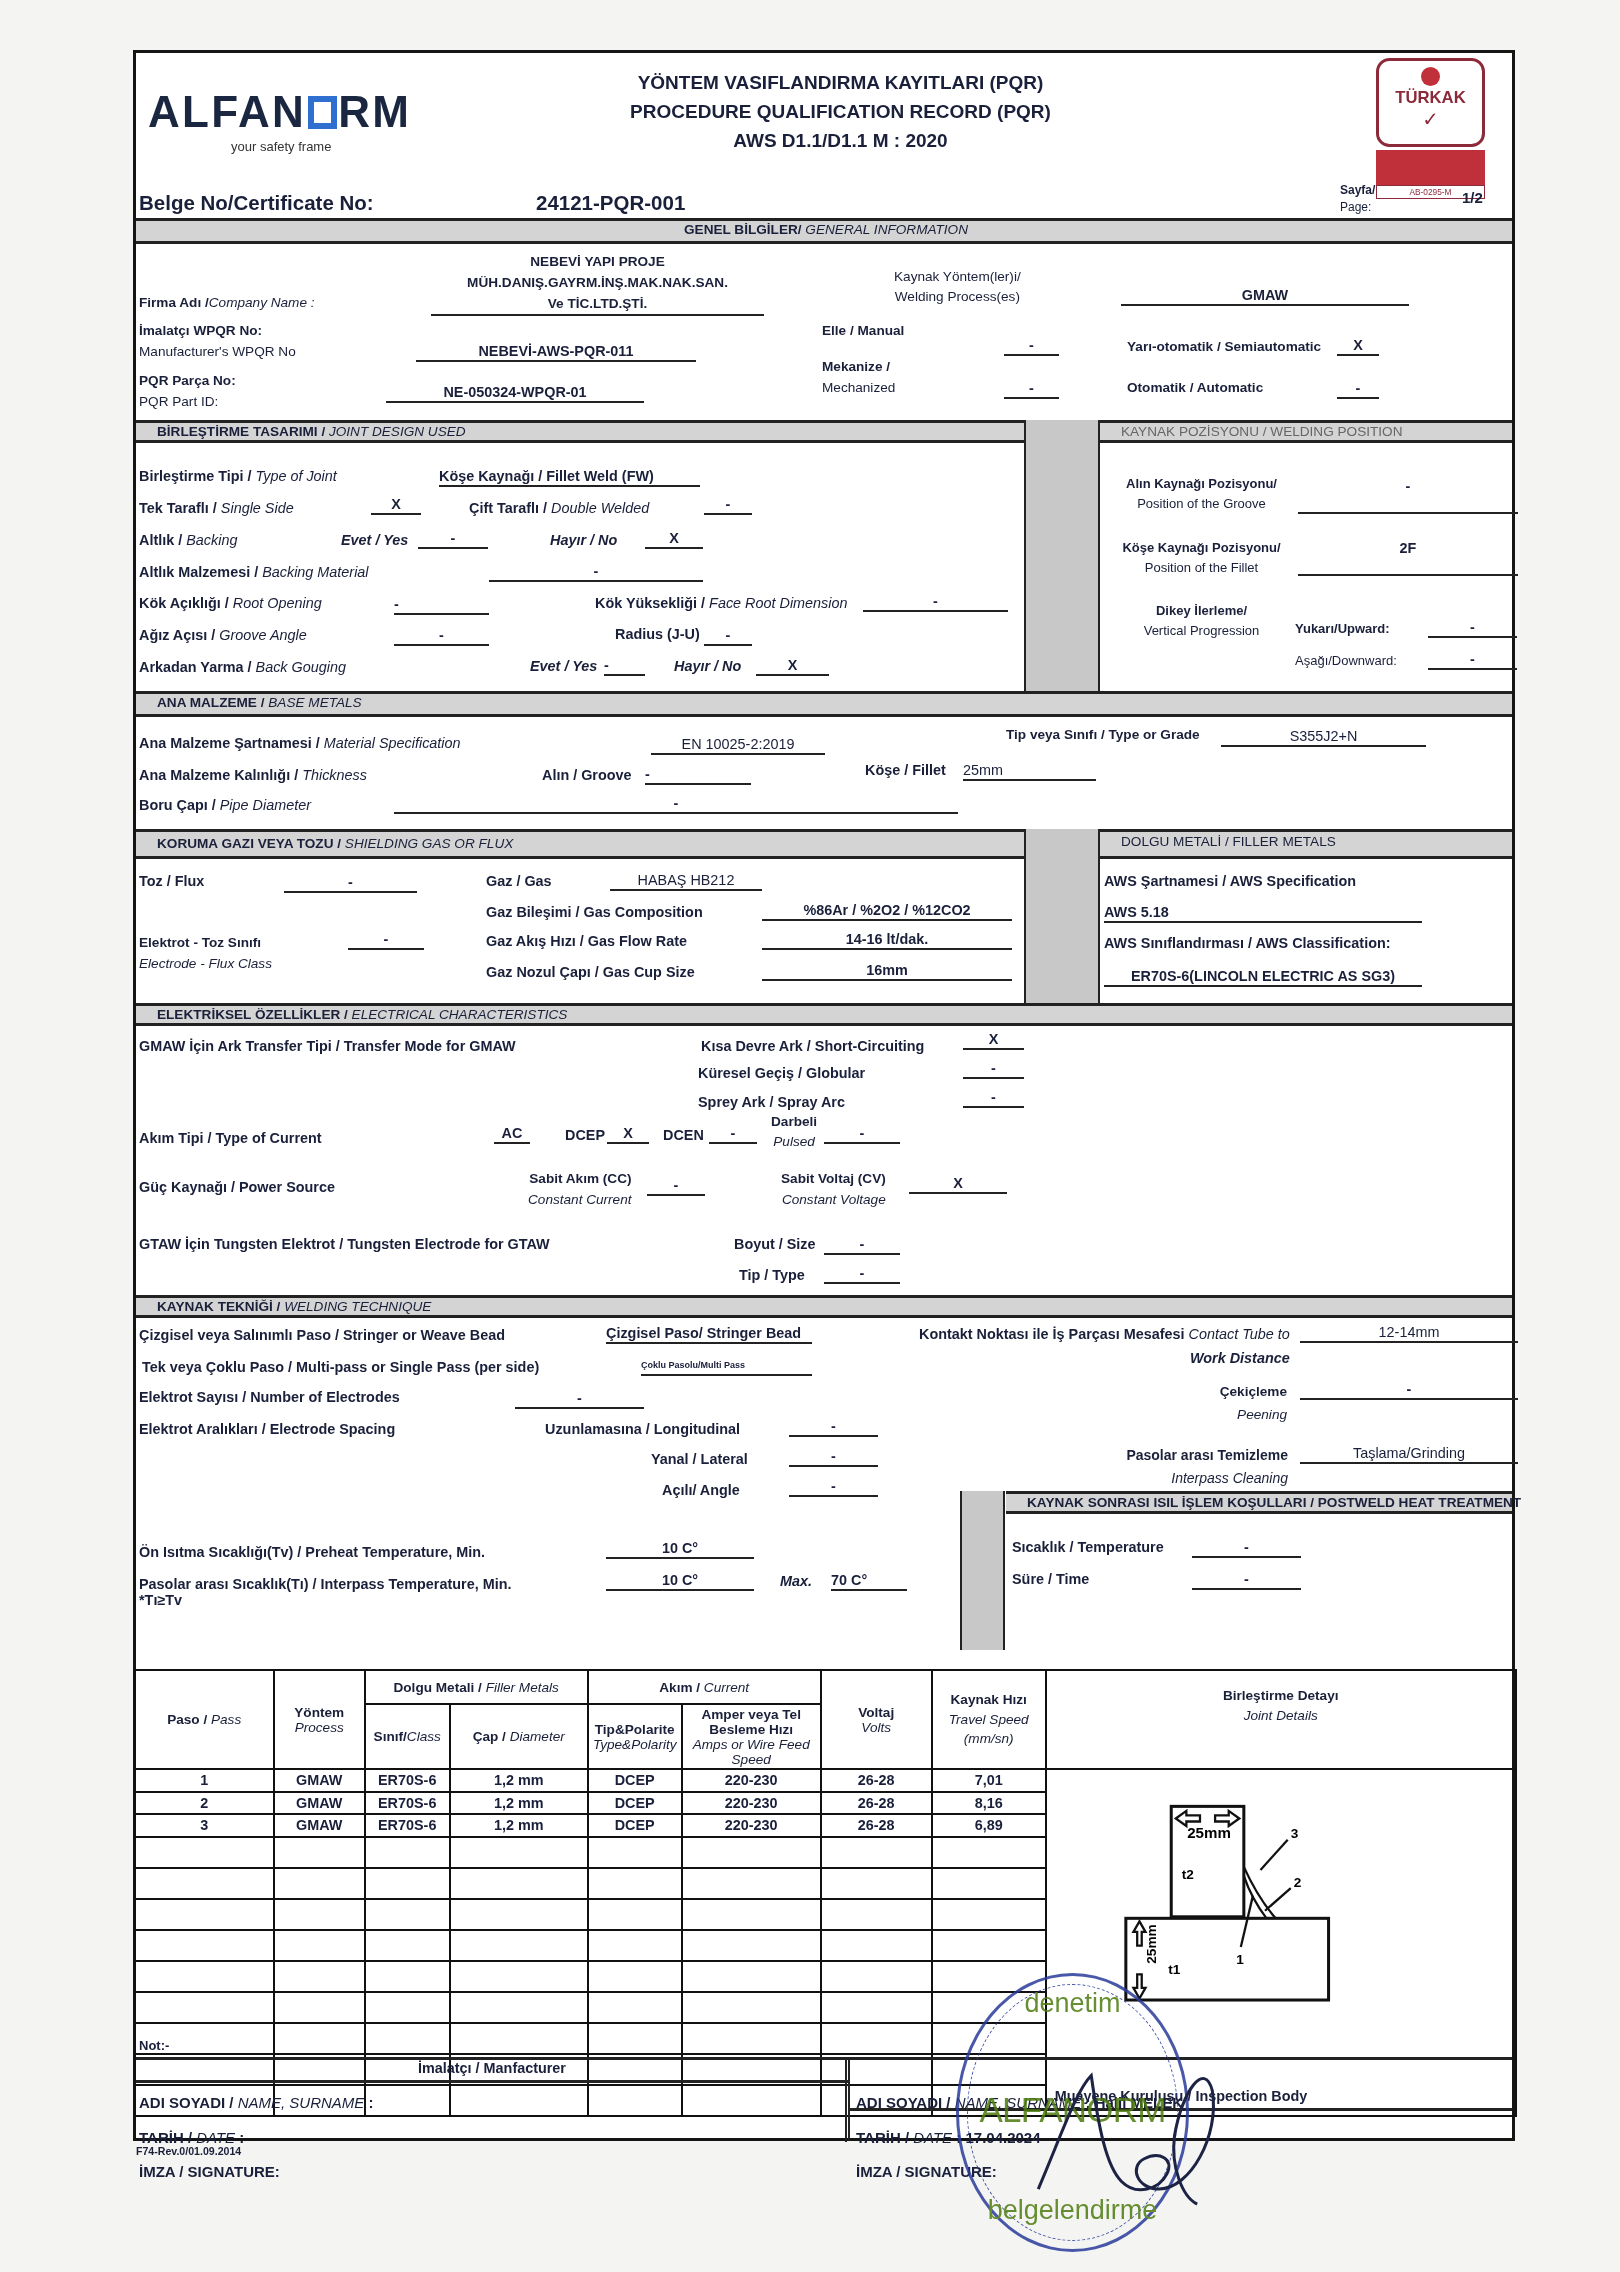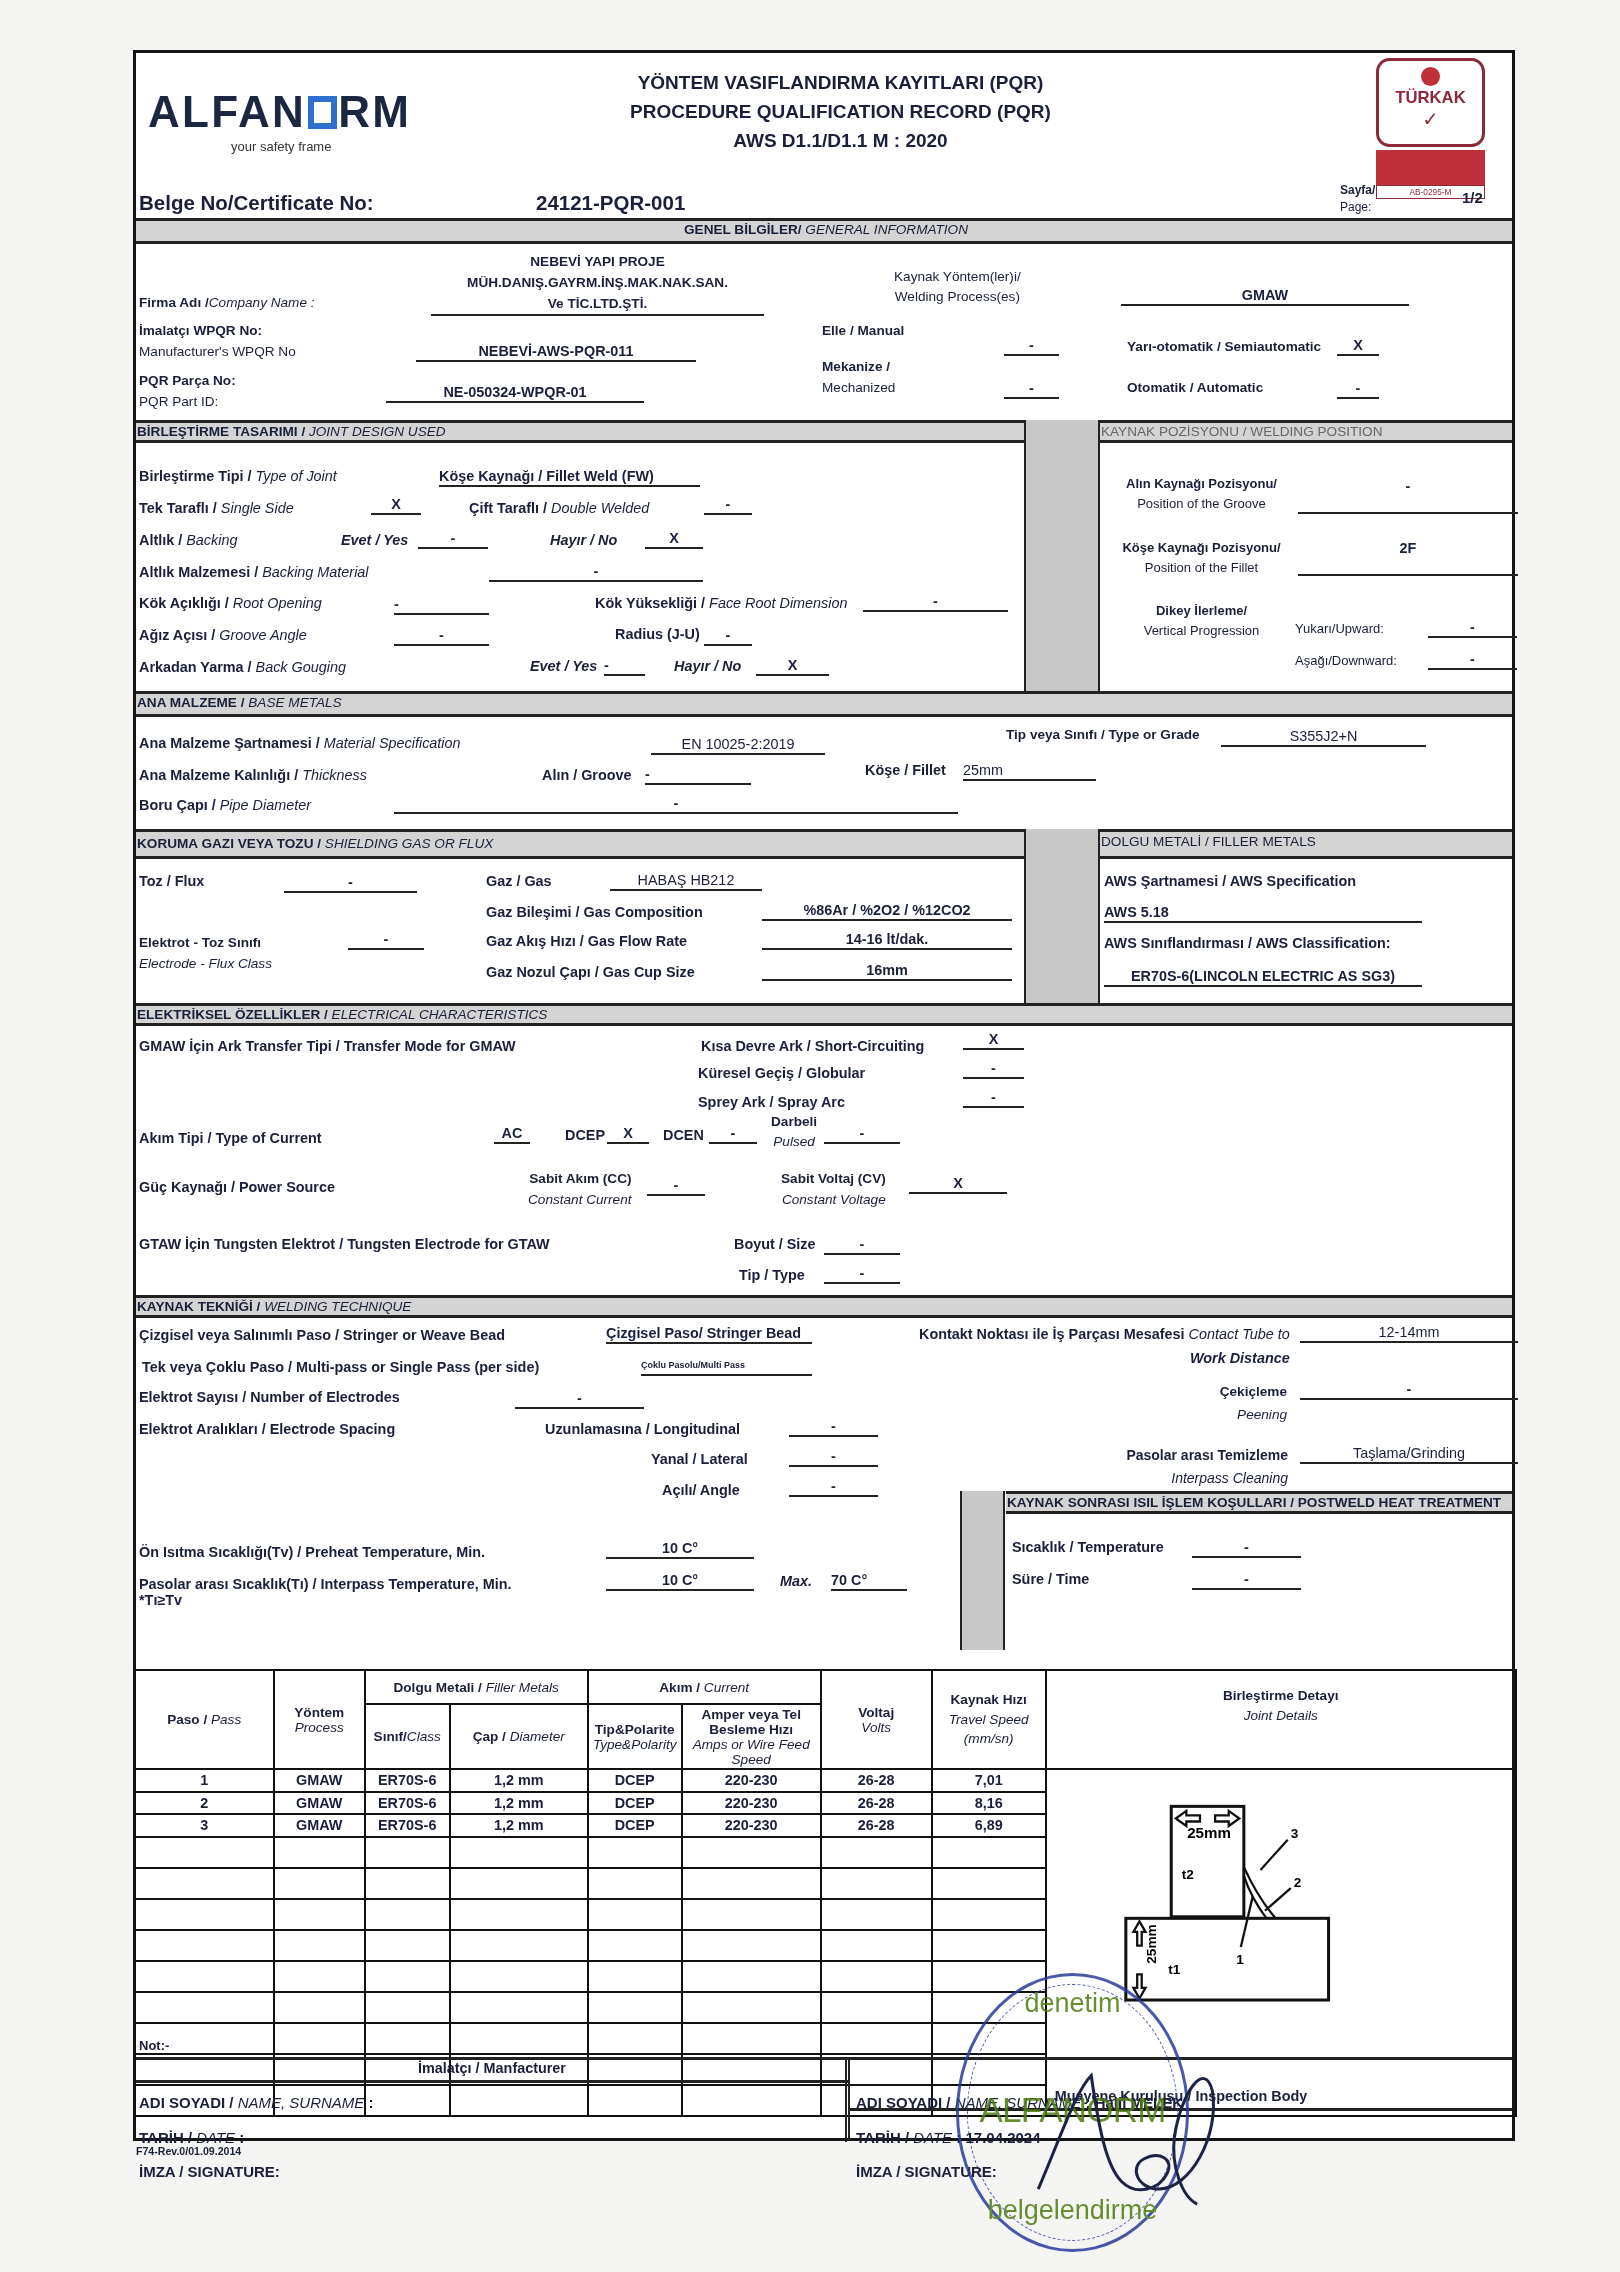--- a/index.html
+++ b/index.html
@@ -4,21 +4,21 @@
 <style>
   html,body{margin:0;padding:0;background:#f4f4f2;}
   body{width:1620px;height:2273px;position:relative;font-family:"Liberation Sans",sans-serif;color:#1a1f3a;overflow:hidden;}
   .page{position:absolute;left:133px;top:50px;width:1382px;height:2091px;border:3px solid #151515;background:#fff;box-sizing:border-box;}
   .abs{position:absolute;}
   .b{font-weight:bold;}
   .i{font-style:italic;font-weight:normal;}
   .lbl{font-size:14.4px;font-weight:bold;white-space:nowrap;}
   .lbl .i{font-weight:normal;}
   .val{font-size:14.4px;font-weight:bold;text-align:center;border-bottom:2.3px solid #222;white-space:nowrap;height:18px;line-height:18px;}
-  .sect{position:absolute;left:0;right:0;background:#d4d4d4;border-top:3px solid #222;border-bottom:3px solid #222;box-sizing:border-box;font-size:13.6px;font-weight:bold;padding-left:1px;line-height:18px;white-space:nowrap;}
+  .sect{position:absolute;left:0;right:0;background:#d4d4d4;border-top:3px solid #222;border-bottom:3px solid #222;box-sizing:border-box;font-size:13.6px;font-weight:bold;padding-left:21px;line-height:18px;white-space:nowrap;}
   .sect .i{font-weight:normal;font-style:italic;}
   .gray{position:absolute;background:#c8c8c8;border-left:2.3px solid #222;border-right:2.3px solid #222;box-sizing:border-box;}
   .vline{position:absolute;background:#222;width:2.3px;}
   .hline{position:absolute;background:#222;height:2.3px;}
   table.wp{border-collapse:collapse;position:absolute;}
   table.wp td{border:2.3px solid #111;text-align:center;font-size:14.4px;font-weight:bold;padding:0;height:20.5px;}
   table.wp th{border:2.3px solid #111;text-align:center;font-size:13.6px;font-weight:bold;padding:1.5px;}
   table.wp th .i{font-weight:normal;}
   .tiny{font-size:9.8px;}
   .stamp{position:absolute;border:3px solid #2a3b9a;border-radius:50%;color:#4d7c0f;}
@@ -150,21 +150,21 @@
   <div class="abs" style="left:982px;top:485px;width:167px;text-align:center;font-size:13px;line-height:19.7px;">
     <div class="b">Köşe Kaynağı Pozisyonu/</div>
     <div>Position of the Fillet</div>
   </div>
   <div class="abs val" style="left:1162px;top:486px;width:220px;height:35px;line-height:18px;">2F</div>
 
   <div class="abs" style="left:982px;top:548px;width:167px;text-align:center;font-size:13px;line-height:19.7px;">
     <div class="b">Dikey İlerleme/</div>
     <div>Vertical Progression</div>
   </div>
-  <div class="abs lbl" style="left:1159px;top:568px;font-size:13px;font-weight:normal;">Yukarı/Upward:</div>
+  <div class="abs lbl" style="left:1159px;top:568px;font-size:13px;font-weight:bold;">Yukarı/Upward:</div>
   <div class="abs val" style="left:1292px;top:565px;width:89px;">-</div>
   <div class="abs lbl" style="left:1159px;top:600px;font-size:13px;font-weight:normal;">Aşağı/Downward:</div>
   <div class="abs val" style="left:1292px;top:597px;width:89px;">-</div>
 
   <div class="sect" style="top:638px;height:26px;">
     <span>ANA MALZEME /</span><span class="i"> BASE METALS</span>
   </div>
   <div class="abs lbl" style="left:3px;top:682px;"><span>Ana Malzeme Şartnamesi /</span><span class="i"> Material Specification</span></div>
   <div class="abs val" style="left:515px;top:682px;width:174px;font-weight:normal;">EN 10025-2:2019</div>
   <div class="abs lbl" style="left:870px;top:674px;font-size:13.6px;">Tip veya Sınıfı / Type or Grade</div>

